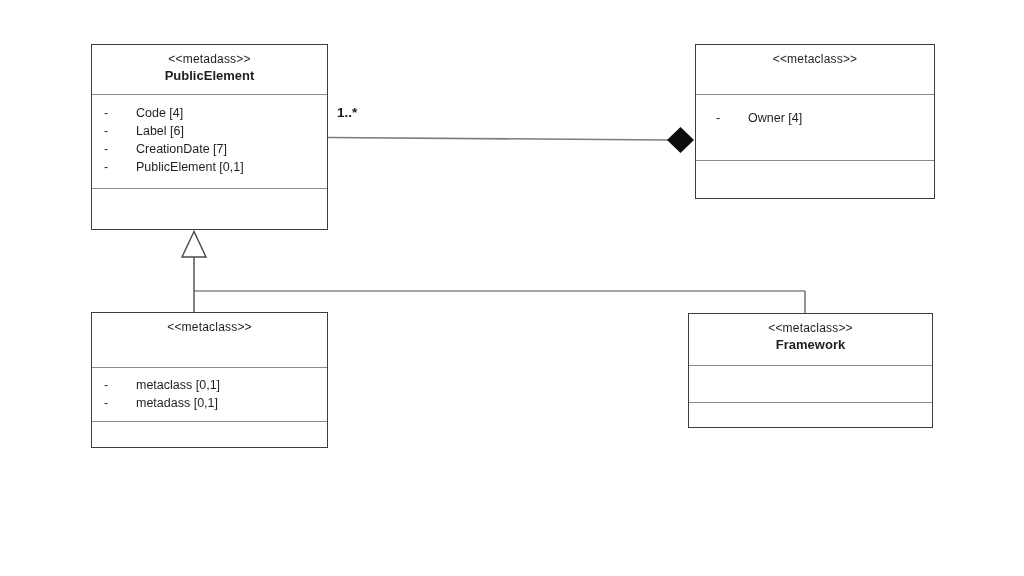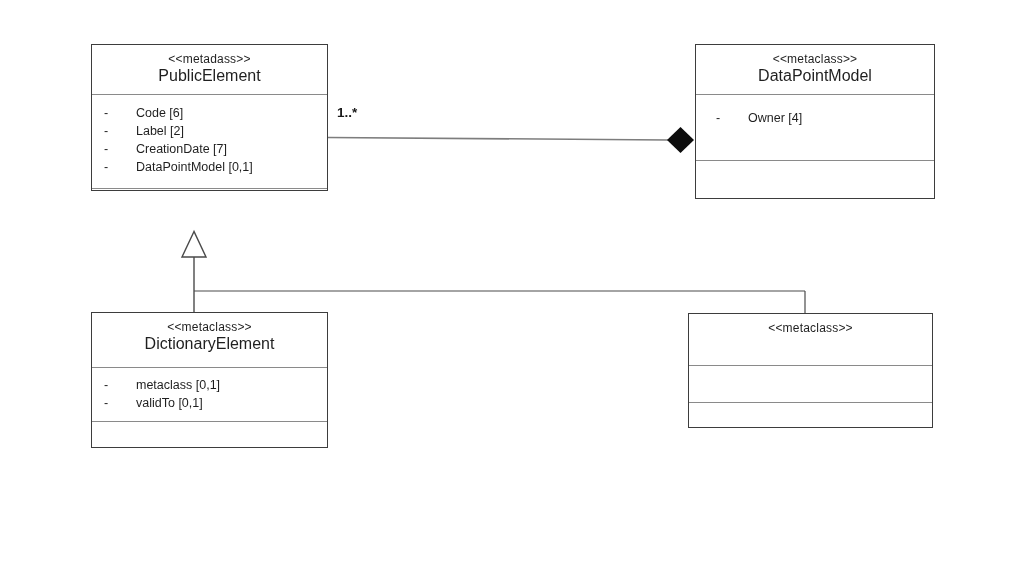--- a/index.html
+++ b/index.html
@@ -38,22 +38,22 @@
     text-align: center;
     padding-top: 7px;
     flex: 0 0 auto;
   }
   .uml-stereotype {
     font-size: 12px;
     line-height: 15px;
     letter-spacing: 0.2px;
   }
   .uml-name {
-    font-size: 16px;
-    font-weight: normal;
+    font-size: 13px;
+    font-weight: bold;
     line-height: 17px;
   }
   .uml-attrs {
     box-sizing: border-box;
     border-top: 1px solid #8a8a8a;
     padding: 9px 6px 0 12px;
     flex: 0 0 auto;
   }
   .uml-attr-row {
     display: flex;
@@ -66,21 +66,21 @@
     flex: 0 0 auto;
   }
   .uml-empty {
     box-sizing: border-box;
     border-top: 1px solid #8a8a8a;
     flex: 1 1 auto;
   }
   .uml-empty.fixed { flex: 0 0 auto; }
 
   
-  #box-public        { left: 91px;  top: 44px;  width: 237px; height: 147px; }
+  #box-public        { left: 91px;  top: 44px;  width: 237px; height: 186px; }
   #box-public .uml-header { height: 49px; }
   #box-public .uml-attrs  { height: 94px; }
 
   #box-datapoint     { left: 695px; top: 44px;  width: 240px; height: 155px; }
   #box-datapoint .uml-header { height: 49px; }
   #box-datapoint .uml-attrs  { height: 66px; padding-top: 14px; padding-left: 20px; }
 
   #box-dictionary    { left: 91px;  top: 312px; width: 237px; height: 136px; }
   #box-dictionary .uml-header { height: 54px; }
   #box-dictionary .uml-attrs  { height: 54px; padding-top: 8px; }
@@ -117,71 +117,70 @@
   <div class="edge-label">1..*</div>
 
   <div class="uml-class" id="box-public">
     <div class="uml-header">
       <div class="uml-stereotype">&lt;&lt;metadass&gt;&gt;</div>
       <div class="uml-name">PublicElement</div>
     </div>
     <div class="uml-attrs">
       <div class="uml-attr-row">
         <span class="uml-attr-dash">-</span>
-        <span>Code [6]</span>
+        <span>Code [4]</span>
       </div>
       <div class="uml-attr-row">
         <span class="uml-attr-dash">-</span>
-        <span>Label [2]</span>
+        <span>Label [6]</span>
       </div>
       <div class="uml-attr-row">
         <span class="uml-attr-dash">-</span>
         <span>CreationDate [7]</span>
       </div>
       <div class="uml-attr-row">
         <span class="uml-attr-dash">-</span>
-        <span>DataPointModel [0,1]</span>
+        <span>PublicElement [0,1]</span>
       </div>
     </div>
     <div class="uml-empty"></div>
   </div>
 
   <div class="uml-class" id="box-datapoint">
     <div class="uml-header">
       <div class="uml-stereotype">&lt;&lt;metaclass&gt;&gt;</div>
-      <div class="uml-name">DataPointModel</div>
     </div>
     <div class="uml-attrs">
       <div class="uml-attr-row">
         <span class="uml-attr-dash">-</span>
         <span>Owner [4]</span>
       </div>
     </div>
     <div class="uml-empty"></div>
   </div>
 
   <div class="uml-class" id="box-dictionary">
     <div class="uml-header">
       <div class="uml-stereotype">&lt;&lt;metaclass&gt;&gt;</div>
-      <div class="uml-name">DictionaryElement</div>
     </div>
     <div class="uml-attrs">
       <div class="uml-attr-row">
         <span class="uml-attr-dash">-</span>
         <span>metaclass [0,1]</span>
       </div>
       <div class="uml-attr-row">
         <span class="uml-attr-dash">-</span>
-        <span>validTo [0,1]</span>
+        <span>metadass [0,1]</span>
       </div>
     </div>
     <div class="uml-empty"></div>
   </div>
 
   <div class="uml-class" id="box-framework">
     <div class="uml-header">
       <div class="uml-stereotype">&lt;&lt;metaclass&gt;&gt;</div>
+      <div class="uml-name">Framework</div>
     </div>
     <div class="uml-empty uml-mid fixed"></div>
     <div class="uml-empty"></div>
   </div>
 
 </div>
 
 </body></html>

